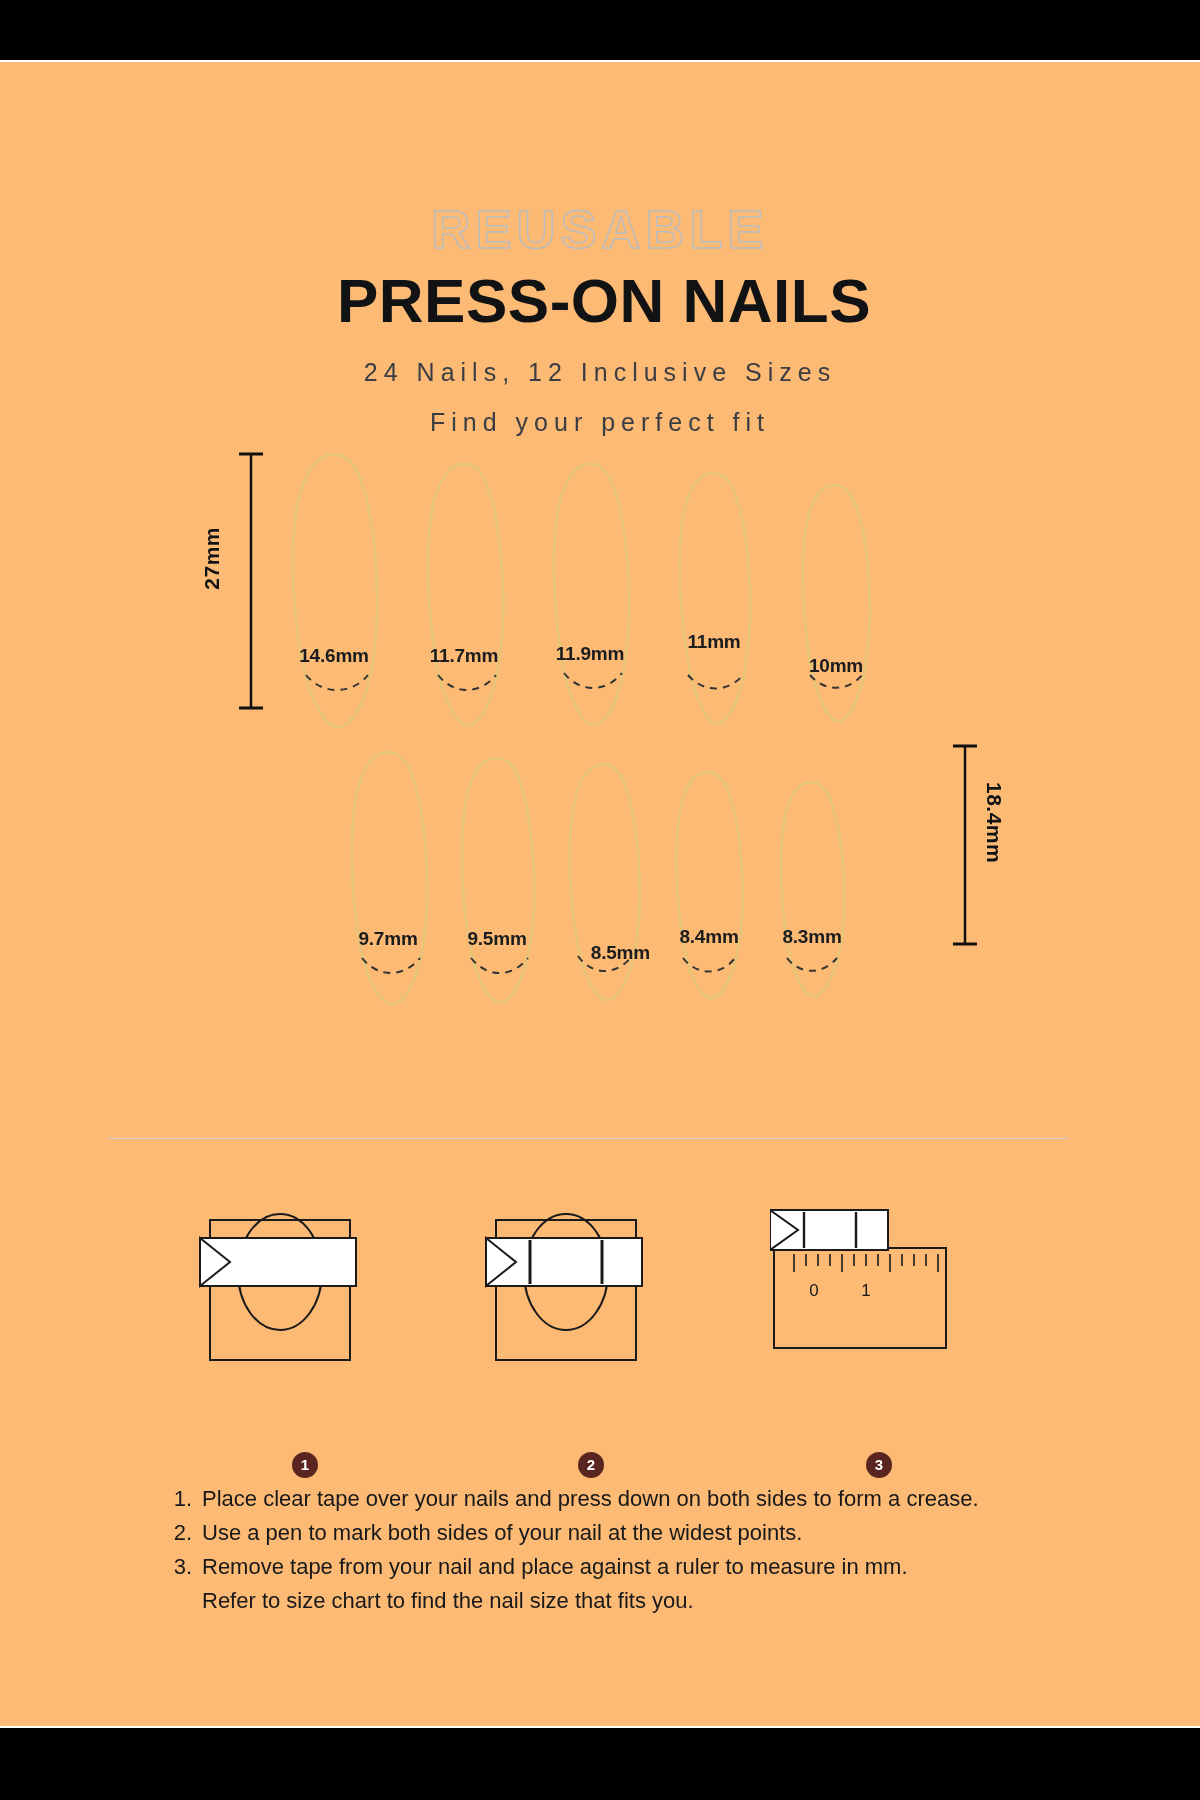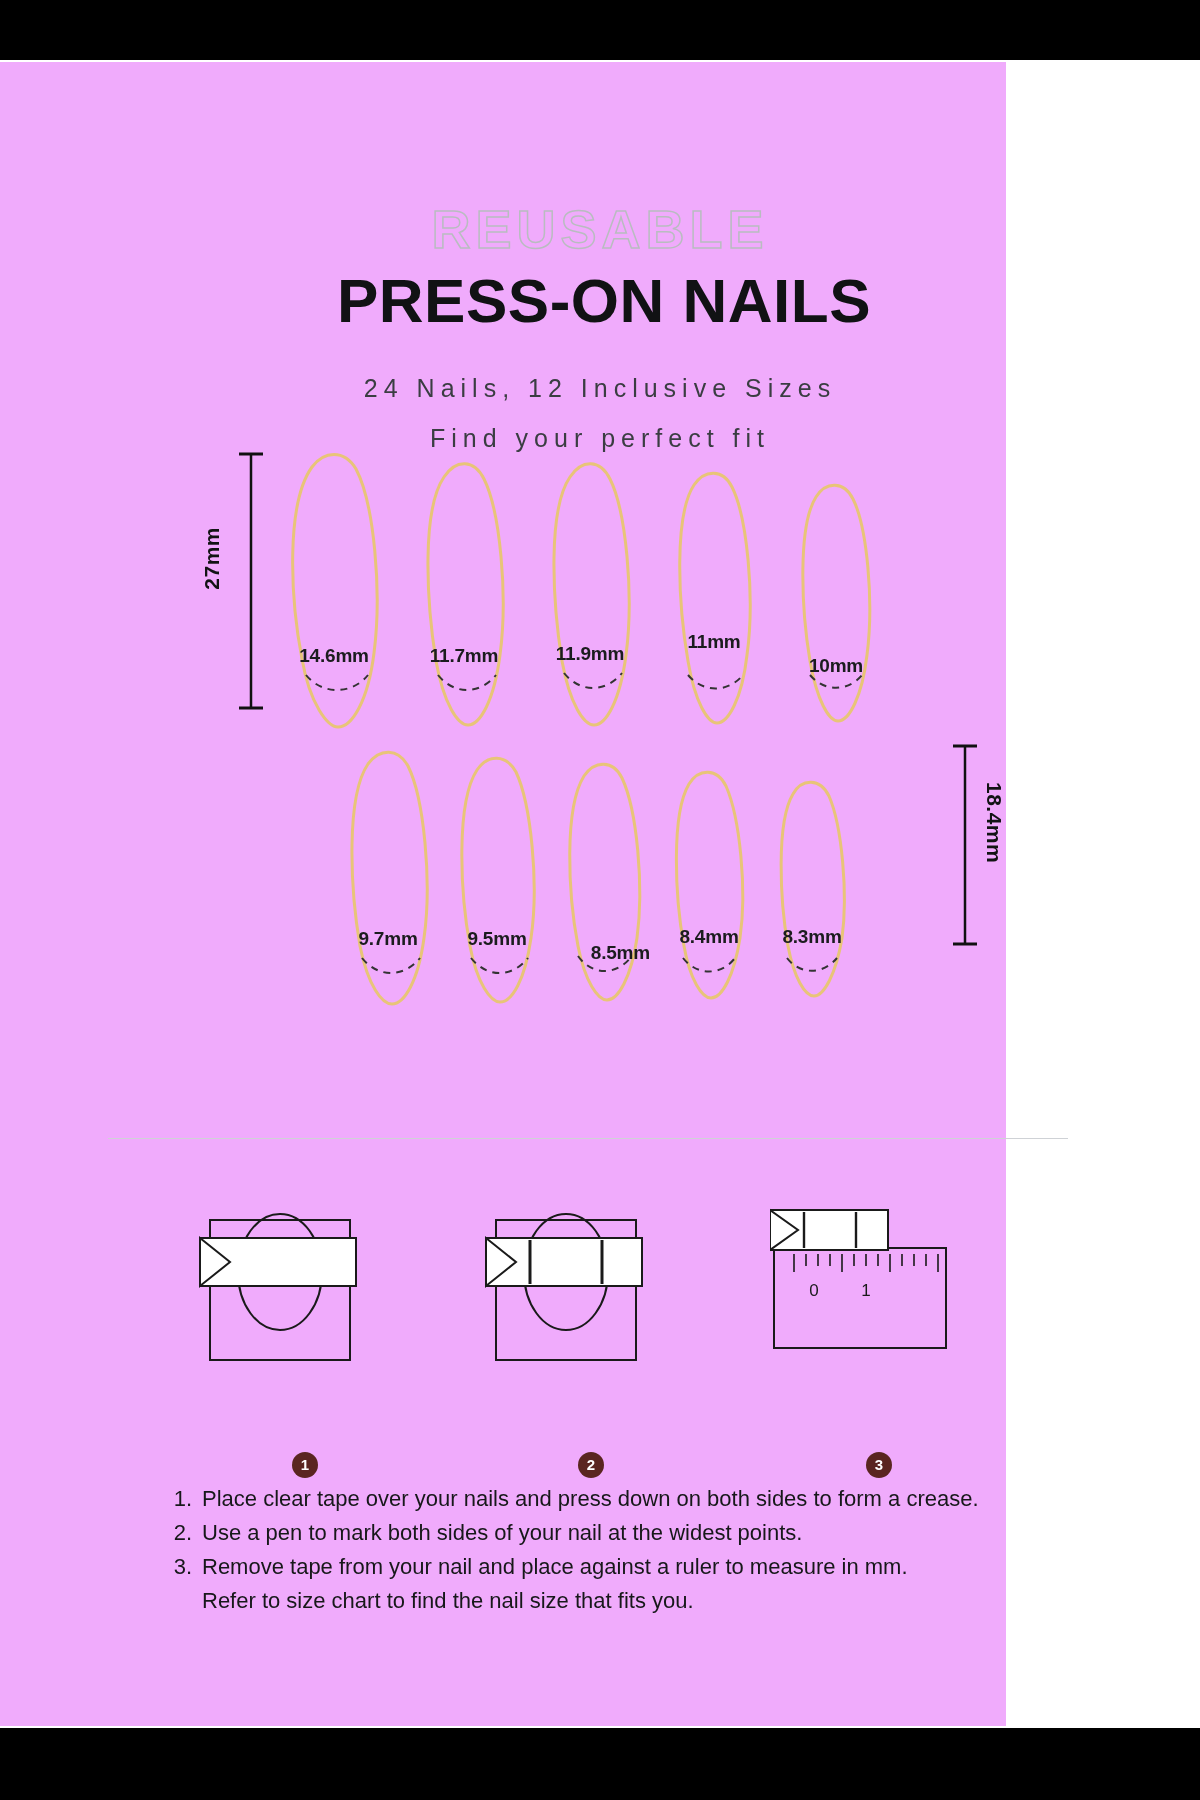--- a/index.html
+++ b/index.html
@@ -29,23 +29,23 @@
   }
   .bar-bottom {
     position: absolute;
     left: 0; bottom: 0;
     width: 1200px; height: 72px;
     background: #000000;
   }
   .sheet {
     position: absolute;
     left: 0; top: 62px;
-    width: 1006px;
+    width: 1200px;
     height: 1664px;
-    background: #f0abfc;
+    background: #fdba74;
   }
 
   
   .header {
     position: absolute;
     left: 0; top: 0;
     width: 1200px;
     text-align: center;
   }
   .title-outline {
@@ -61,21 +61,21 @@
   .title-main {
     margin-top: 14px;
     font-size: 62px;
     font-weight: 700;
     letter-spacing: 0.5px;
     color: #111214;
     line-height: 1;
     padding-left: 8px;
   }
   .subtitle {
-    margin-top: 40px;
+    margin-top: 24px;
     font-size: 25px;
     letter-spacing: 6px;
     color: #3a3d42;
     line-height: 1.35;
   }
   .subtitle2 {
     margin-top: 16px;
     font-size: 25px;
     letter-spacing: 6px;
     color: #3a3d42;

